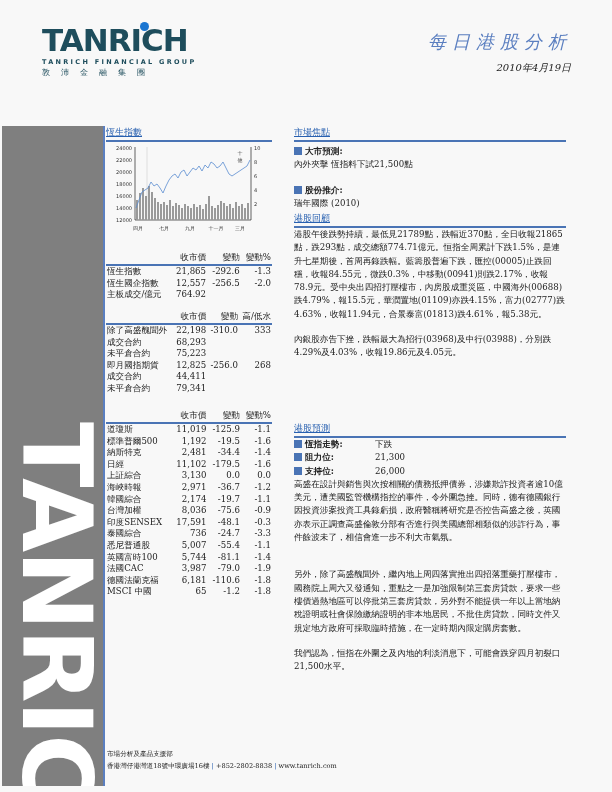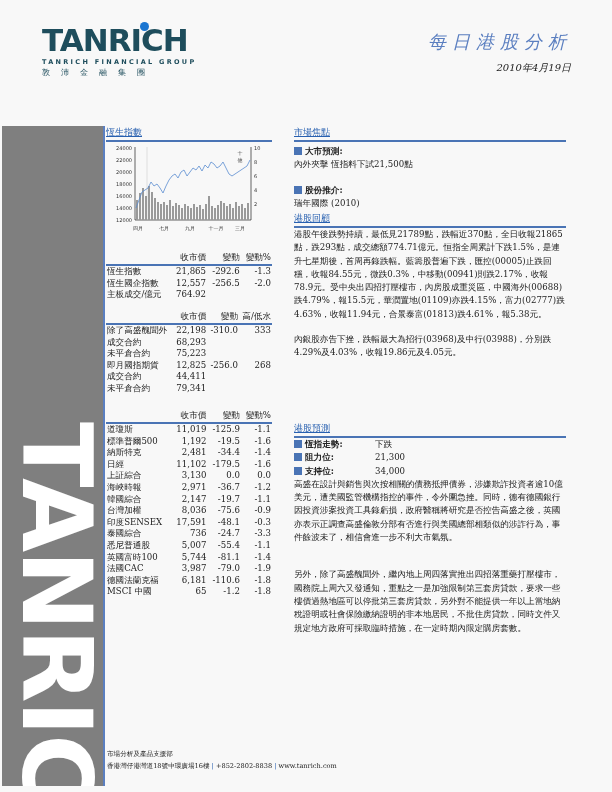--- a/index.html
+++ b/index.html
@@ -242,21 +242,21 @@
           <td>0.0</td>
         </tr>
     <tr>
           <td>海峽時報</td>
           <td>2,971</td>
           <td>-36.7</td>
           <td>-1.2</td>
         </tr>
     <tr>
           <td>韓國綜合</td>
-          <td>2,147</td>
+          <td>2,174</td>
           <td>-19.7</td>
           <td>-1.1</td>
         </tr>
     <tr>
           <td>台灣加權</td>
           <td>8,036</td>
           <td>-75.6</td>
           <td>-0.9</td>
         </tr>
     <tr>
@@ -319,21 +319,22 @@
   <div class="sec-rule"></div>
   <div class="p">港股午後跌勢持續，最低見21789點，跌幅近370點，全日收報21865點，跌293點，成交總額774.71億元。恒指全周累計下跌1.5%，是連升七星期後，首周再錄跌幅。藍籌股普遍下跌，匯控(00005)止跌回穩，收報84.55元，微跌0.3%，中移動(00941)則跌2.17%，收報78.9元。受中央出四招打壓樓市，內房股成重災區，中國海外(00688)跌4.79%，報15.5元，華潤置地(01109)亦跌4.15%，富力(02777)跌4.63%，收報11.94元，合景泰富(01813)跌4.61%，報5.38元。</div>
   <div class="p" style="margin-top:12px;">內銀股亦告下挫，跌幅最大為招行(03968)及中行(03988)，分別跌4.29%及4.03%，收報19.86元及4.05元。</div>
 </div>
 
 <div class="col-r" style="top:422px;">
   <div class="sec-head">港股預測</div>
   <div class="sec-rule"></div>
   <div class="p"><span class="bullet"></span><span class="bold" style="display:inline-block;width:70px;">恆指走勢:</span><span>下跌</span></div>
   <div class="p"><span class="bullet"></span><span class="bold" style="display:inline-block;width:70px;">阻力位:</span><span>21,300</span></div>
-  <div class="p"><span class="bullet"></span><span class="bold" style="display:inline-block;width:70px;">支持位:</span><span>34,000</span></div>
+  <div class="p"><span class="bullet"></span><span class="bold" style="display:inline-block;width:70px;">支持位:</span><span>26,000</span></div>
   <div class="p">高盛在設計與銷售與次按相關的債務抵押債券，涉嫌欺詐投資者逾10億美元，遭美國監管機構指控的事件，令外圍急挫。同時，德有德國銀行因投資涉案投資工具錄虧損，政府醫稱將研究是否控告高盛之後，英國亦表示正調查高盛倫敦分部有否進行與美國總部相類似的涉詐行為，事件餘波未了，相信會進一步不利大市氣氛。</div>
   <div class="p" style="margin-top:24px;">另外，除了高盛醜聞外，繼內地上周四落實推出四招落重藥打壓樓市，國務院上周六又發通知，重點之一是加強限制第三套房貸款，要求一些樓價過熱地區可以停批第三套房貸款，另外對不能提供一年以上當地納稅證明或社會保險繳納證明的非本地居民，不批住房貸款，同時文件又規定地方政府可採取臨時措施，在一定時期內限定購房套數。</div>
+  <div class="p" style="margin-top:12px;">我們認為，恒指在外圍之及內地的利淡消息下，可能會跌穿四月初裂口21,500水平。</div>
 </div>
 
 <div class="footer">
   <div>市場分析及產品支援部</div>
   <div><span>香港灣仔港灣道18號中環廣場16樓</span> <span class="sep">|</span> <span>+852-2802-8838</span><span class="sep"> | </span><span>www.tanrich.com</span></div>
 </div>
 
 </body></html>

